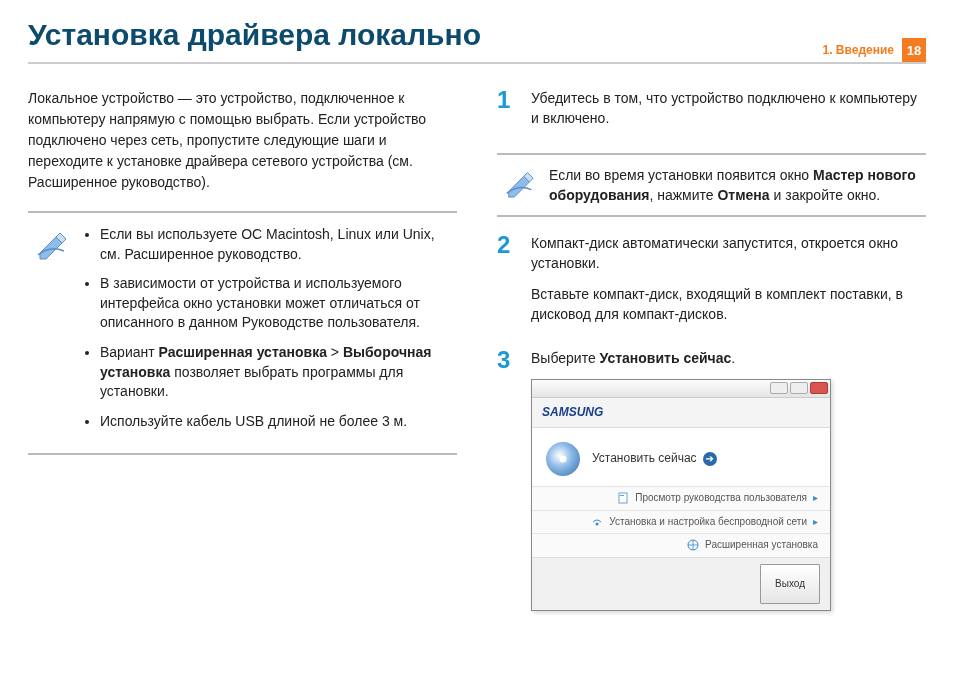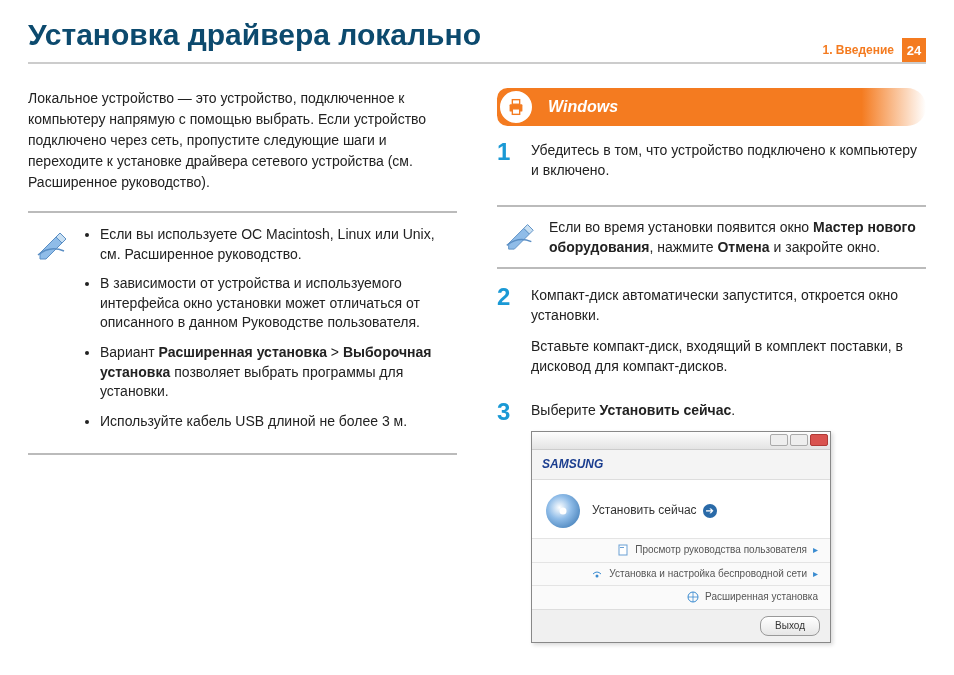--- a/index.html
+++ b/index.html
@@ -135,30 +135,30 @@
     width:34px;height:34px;border-radius:50%;
     background: radial-gradient(circle at 40% 40%, #fff 0%, #8fbce8 40%, #2a6aa8 100%);
     position:relative;
   }
   .dlg-cd::after{content:"";position:absolute;top:50%;left:50%;width:7px;height:7px;border-radius:50%;background:#fff;transform:translate(-50%,-50%);}
   .dlg-install { font-size:12px; color:#333; display:flex; align-items:center; gap:6px;}
   .dlg-install .go{ width:14px;height:14px;border-radius:50%;background:#2a6aa8;display:inline-flex;align-items:center;justify-content:center;color:#fff;font-size:10px;}
   .dlg-row { padding:4px 12px; border-top:1px solid #e4e4e4; display:flex; align-items:center; gap:6px; background:#fafafa;justify-content:flex-end;}
   .dlg-row .ric{width:12px;height:12px;display:inline-block;}
   .dlg-footer{ padding:6px 10px; display:flex; justify-content:flex-end; border-top:1px solid #ddd; background:#f0f0f0;}
-  .dlg-footer .exitbtn{ border:1px solid #999; background:linear-gradient(#fff,#e6e6e6); padding:2px 14px; font-size:10px; color:#333; border-radius:8px;}
+  .dlg-footer .exitbtn{ border:1px solid #999; background:linear-gradient(#fff,#e6e6e6); padding:12px 14px; font-size:10px; color:#333; border-radius:1px;}
 </style>
 </head>
 <body>
 
 <div class="header">
   <div class="title">Установка драйвера локально</div>
   <div class="meta">
     <span>1.  Введение</span>
-    <span class="page-badge">24</span>
+    <span class="page-badge">18</span>
   </div>
 </div>
 
 <div class="columns">
 
   <div class="col">
     <p class="intro">Локальное устройство — это устройство, подключенное к компьютеру напрямую с помощью выбрать. Если устройство подключено через сеть, пропустите следующие шаги и переходите к установке драйвера сетевого устройства (см. Расширенное руководство).</p>
 
     <div class="note-box">
       <span class="noteicon">
@@ -173,30 +173,20 @@
         <li>В зависимости от устройства и используемого интерфейса окно установки может отличаться от описанного в данном Руководстве пользователя.</li>
         <li>
           <span>Вариант </span><b>Расширенная установка</b><span> &gt; </span><b>Выборочная установка</b><span> позволяет выбрать программы для установки.</span>
         </li>
         <li>Используйте кабель USB длиной не более 3 м.</li>
       </ul>
     </div>
   </div>
 
   <div class="col">
-    <div class="section-pill">
-      <span class="picon">
-        <svg viewBox="0 0 24 24" width="22" height="22">
-          <rect x="5" y="9" width="14" height="8" rx="1" fill="#f47b20"></rect>
-          <rect x="8" y="4" width="8" height="5" fill="#fff" stroke="#f47b20" stroke-width="1.5"></rect>
-          <rect x="8" y="14" width="8" height="6" fill="#fff" stroke="#f47b20" stroke-width="1.5"></rect>
-        </svg>
-      </span>
-      <span class="ptitle">Windows</span>
-    </div>
 
     <div class="step">
       <div class="num">1</div>
       <div class="body">
           <p>Убедитесь в том, что устройство подключено к компьютеру и включено.</p>
         </div>
     </div>
 
     <div class="note2">
       <span class="noteicon">

